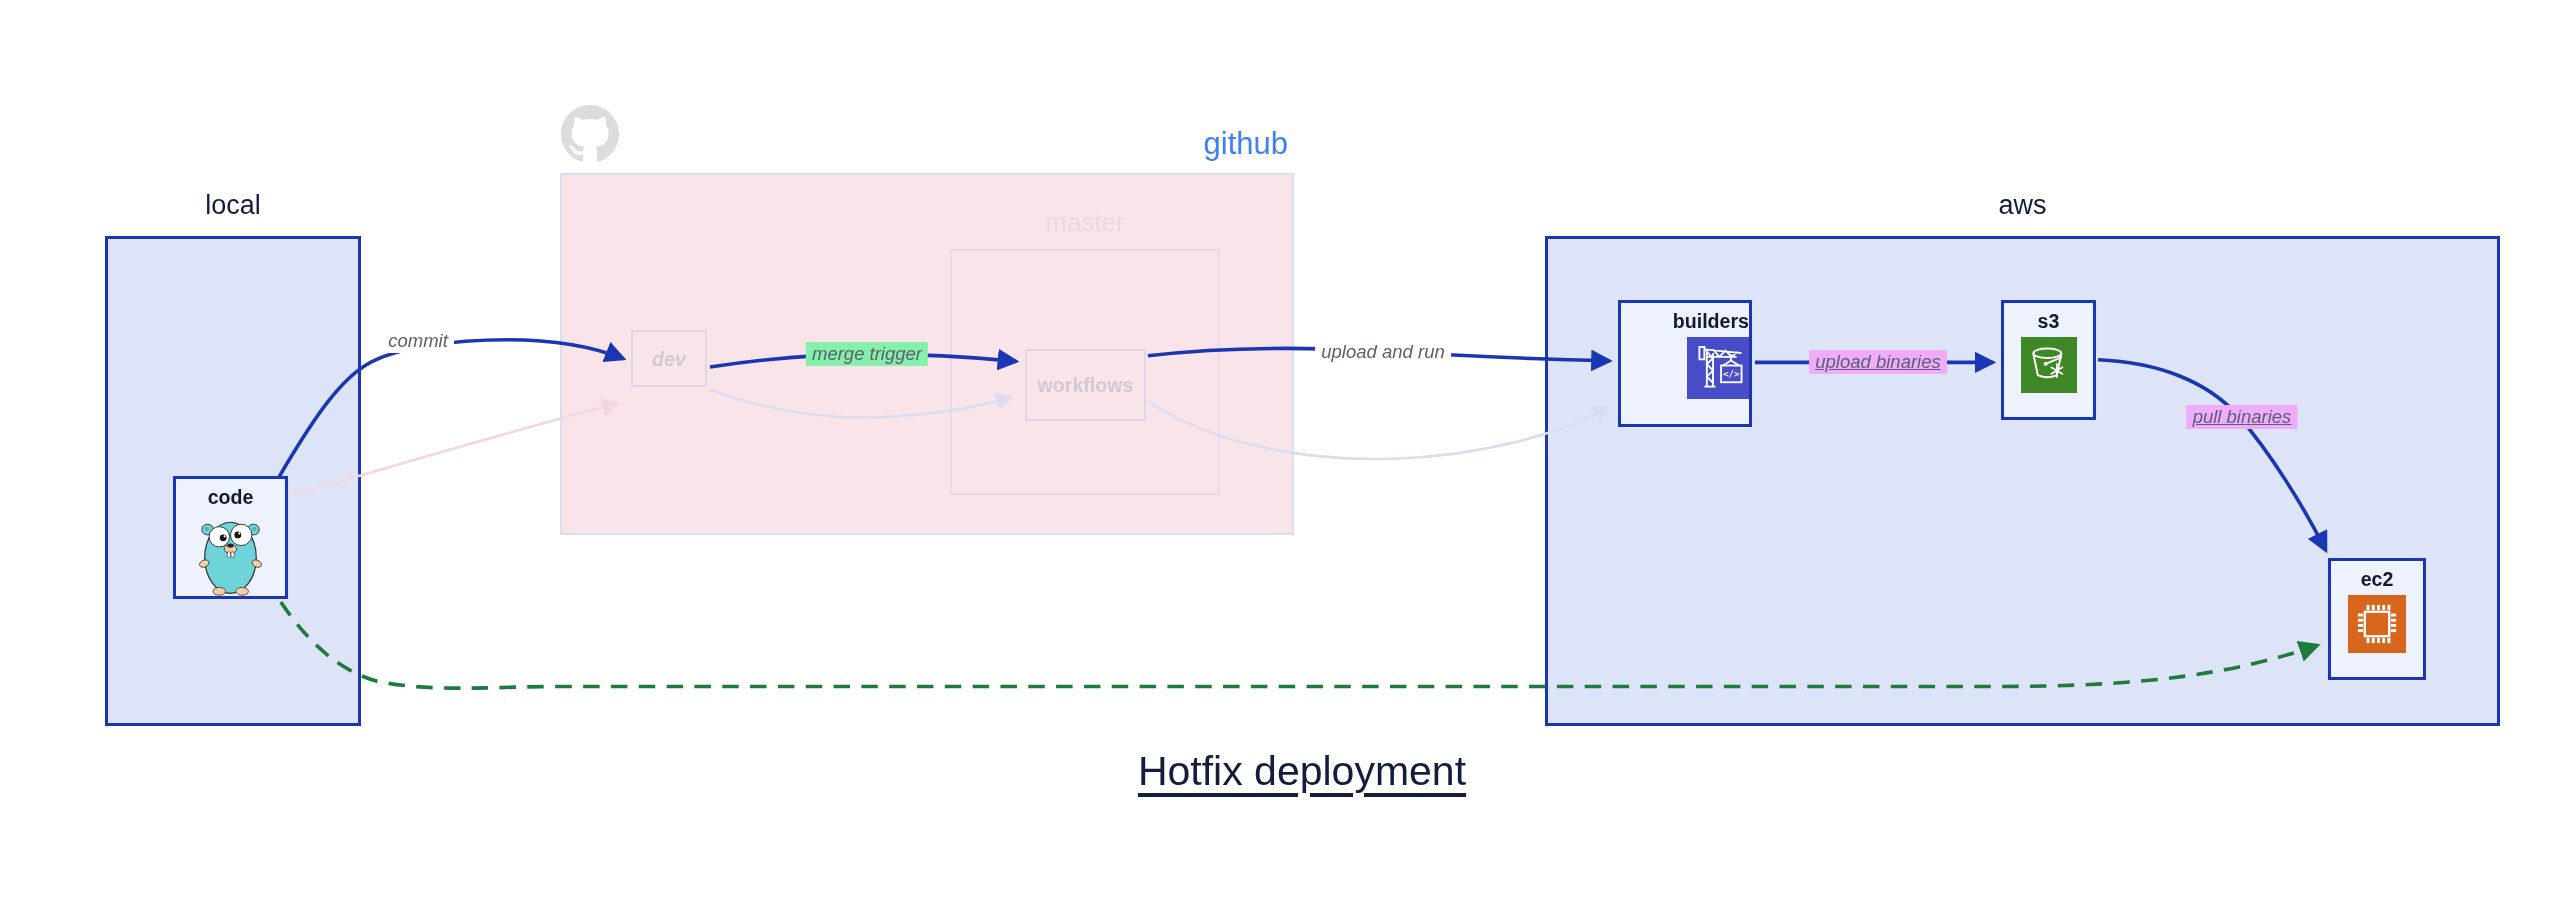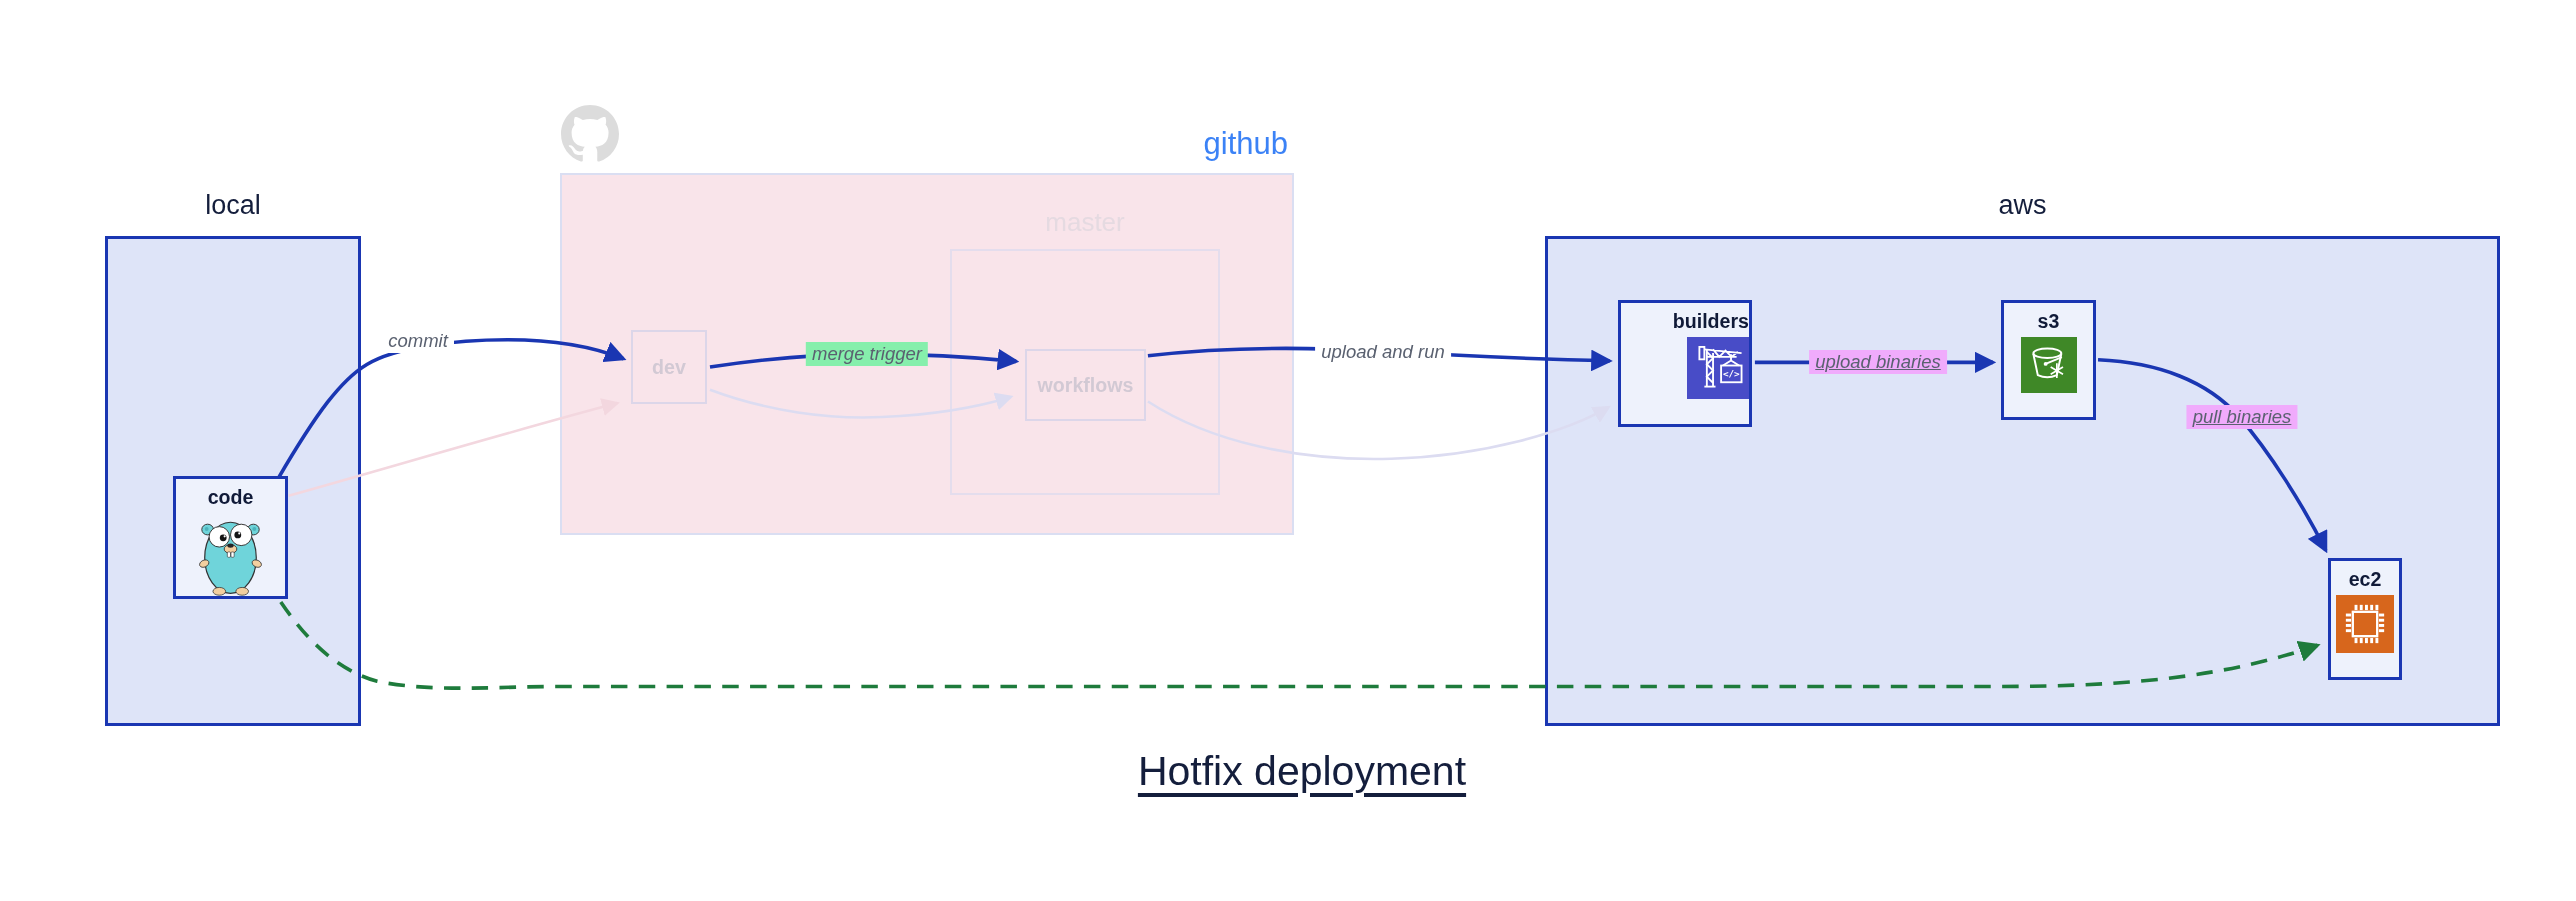--- a/index.html
+++ b/index.html
@@ -92,21 +92,21 @@
       <ellipse cx="75" cy="67" rx="6.5" ry="4.5" fill="#262626"></ellipse>
       <rect x="68.5" y="80" width="6.5" height="11" rx="2" fill="#ffffff" stroke="#333" stroke-width="1.3"></rect>
       <rect x="76" y="80" width="6.5" height="11" rx="2" fill="#ffffff" stroke="#333" stroke-width="1.3"></rect>
       <ellipse cx="21" cy="104" rx="10" ry="7" fill="#f3cf9f" stroke="#333" stroke-width="1.6" transform="rotate(-25 21 104)"></ellipse>
       <ellipse cx="129" cy="104" rx="10" ry="7" fill="#f3cf9f" stroke="#333" stroke-width="1.6" transform="rotate(25 129 104)"></ellipse>
       <ellipse cx="52" cy="161" rx="13" ry="8" fill="#f3cf9f" stroke="#333" stroke-width="1.6"></ellipse>
       <ellipse cx="99" cy="161" rx="13" ry="8" fill="#f3cf9f" stroke="#333" stroke-width="1.6"></ellipse>
     </svg>
   </div>
 
-  <div class="node ghost" style="left:631px;top:330px;width:76px;height:74px;">
+  <div class="node ghost" style="left:631px;top:330px;width:76px;height:57px;font-style:italic;">
     <div class="node-label">dev</div>
   </div>
 
   <div class="node ghost" style="left:1025px;top:349px;width:121px;height:72px;">
     <div class="node-label">workflows</div>
   </div>
 
   <div class="node solid" style="left:1618px;top:300px;width:134px;height:127px;align-items:flex-end;">
     <div class="node-label">builders</div>
     <svg class="icon" width="62" height="62" viewBox="0 0 100 100">
@@ -133,21 +133,21 @@
         <path d="M22 30 L30 68 Q47 76 64 68 L72 30"></path>
         <path d="M44 48 L73 36"></path>
       </g>
       <circle cx="44" cy="48" r="3.5" fill="#ffffff"></circle>
       <g stroke="#ffffff" stroke-width="3" fill="none">
         <path d="M64 47 L64 73 M53 53.5 L75 66.5 M75 53.5 L53 66.5"></path>
       </g>
     </svg>
   </div>
 
-  <div class="node solid" style="left:2328px;top:558px;width:74px;height:122px;">
+  <div class="node solid" style="left:2328px;top:558px;width:98px;height:122px;">
     <div class="node-label">ec2</div>
     <svg class="icon" width="58" height="58" viewBox="0 0 100 100">
       <rect x="0" y="0" width="100" height="100" fill="#d7661c"></rect>
       <rect x="29" y="29" width="42" height="42" fill="none" stroke="#ffffff" stroke-width="4"></rect>
       <g fill="#ffffff">
         <rect x="32" y="17" width="5" height="9"></rect>
           <rect x="41" y="17" width="5" height="9"></rect>
         <rect x="50" y="17" width="5" height="9"></rect>
           <rect x="59" y="17" width="5" height="9"></rect>
           <rect x="68" y="17" width="5" height="9"></rect>

